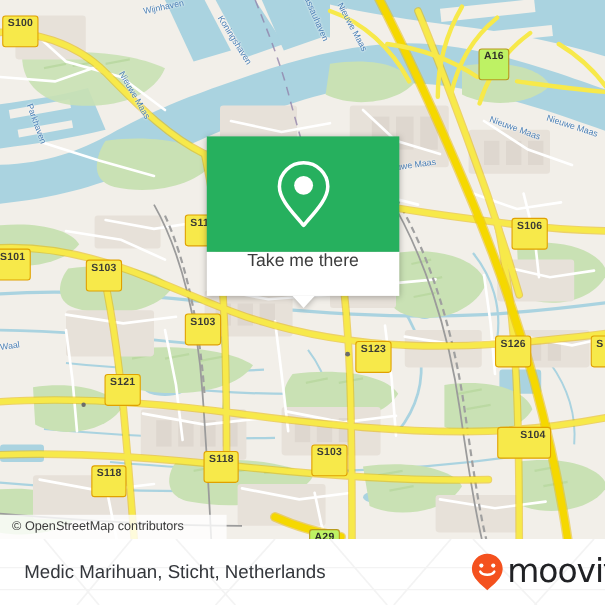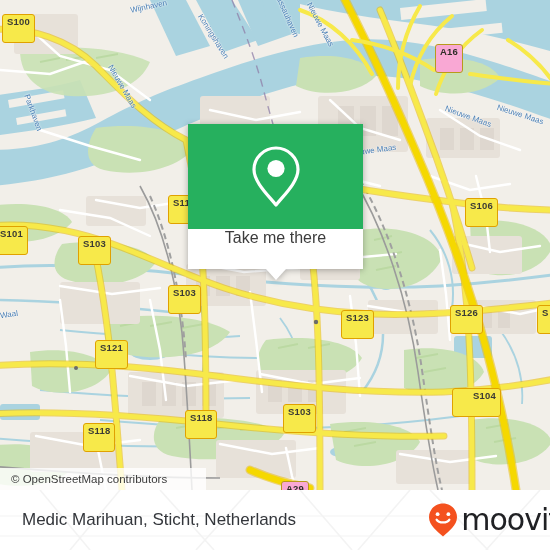--- a/index.html
+++ b/index.html
@@ -26,21 +26,21 @@
     font-weight:bold;
     letter-spacing:.2px;
     line-height:13px;
     height:29px;
     padding:0 4px;
     text-align:left;
     white-space:nowrap;
     font-family:"Liberation Sans", sans-serif;
   }
   .shield.motorway{
-    background:#f9a8d4;
+    background:#bef264;
     border:1px solid #b89a1c;
     color:#2e2e28;
   }
 
   
   .wlabel{
     position:absolute;
     color:#4a7fb5;
     font-size:8px;
     white-space:nowrap;
@@ -350,21 +350,21 @@
     </svg>
 
     <div>
       <div class="shield" style="left:2px;top:14px;">S100</div>
       <div class="shield motorway" style="left:435px;top:44px;">A16</div>
       <div class="shield" style="left:-5px;top:226px;">S101</div>
       <div class="shield" style="left:78px;top:236px;">S103</div>
       <div class="shield" style="left:168px;top:195px;">S115</div>
       <div class="shield" style="left:465px;top:198px;">S106</div>
       <div class="shield" style="left:168px;top:285px;">S103</div>
-      <div class="shield" style="left:341px;top:310px;">S123</div>
+      <div class="shield" style="left:323px;top:310px;">S123</div>
       <div class="shield" style="left:450px;top:305px;">S126</div>
       <div class="shield" style="left:537px;top:305px;">S</div>
       <div class="shield" style="left:95px;top:340px;">S121</div>
       <div class="shield" style="left:452px;top:388px;padding-left:20px;">S104</div>
       <div class="shield" style="left:185px;top:410px;">S118</div>
       <div class="shield" style="left:283px;top:404px;">S103</div>
       <div class="shield" style="left:83px;top:423px;">S118</div>
       <div class="shield motorway" style="left:281px;top:481px;">A29</div>
     </div>
 

